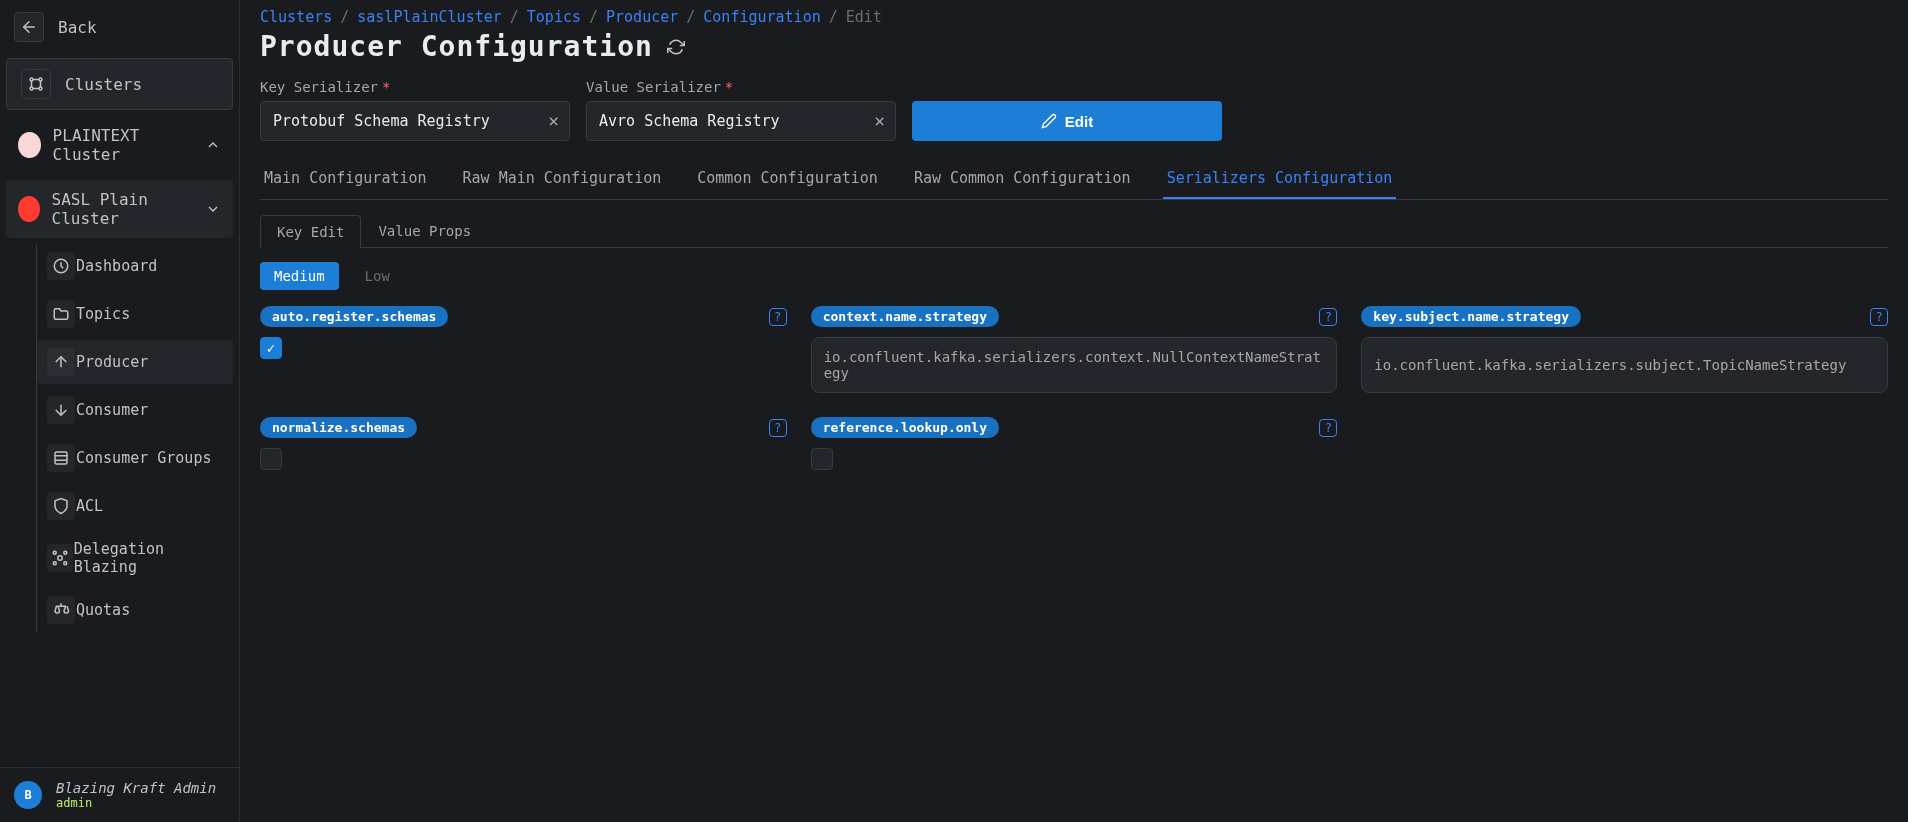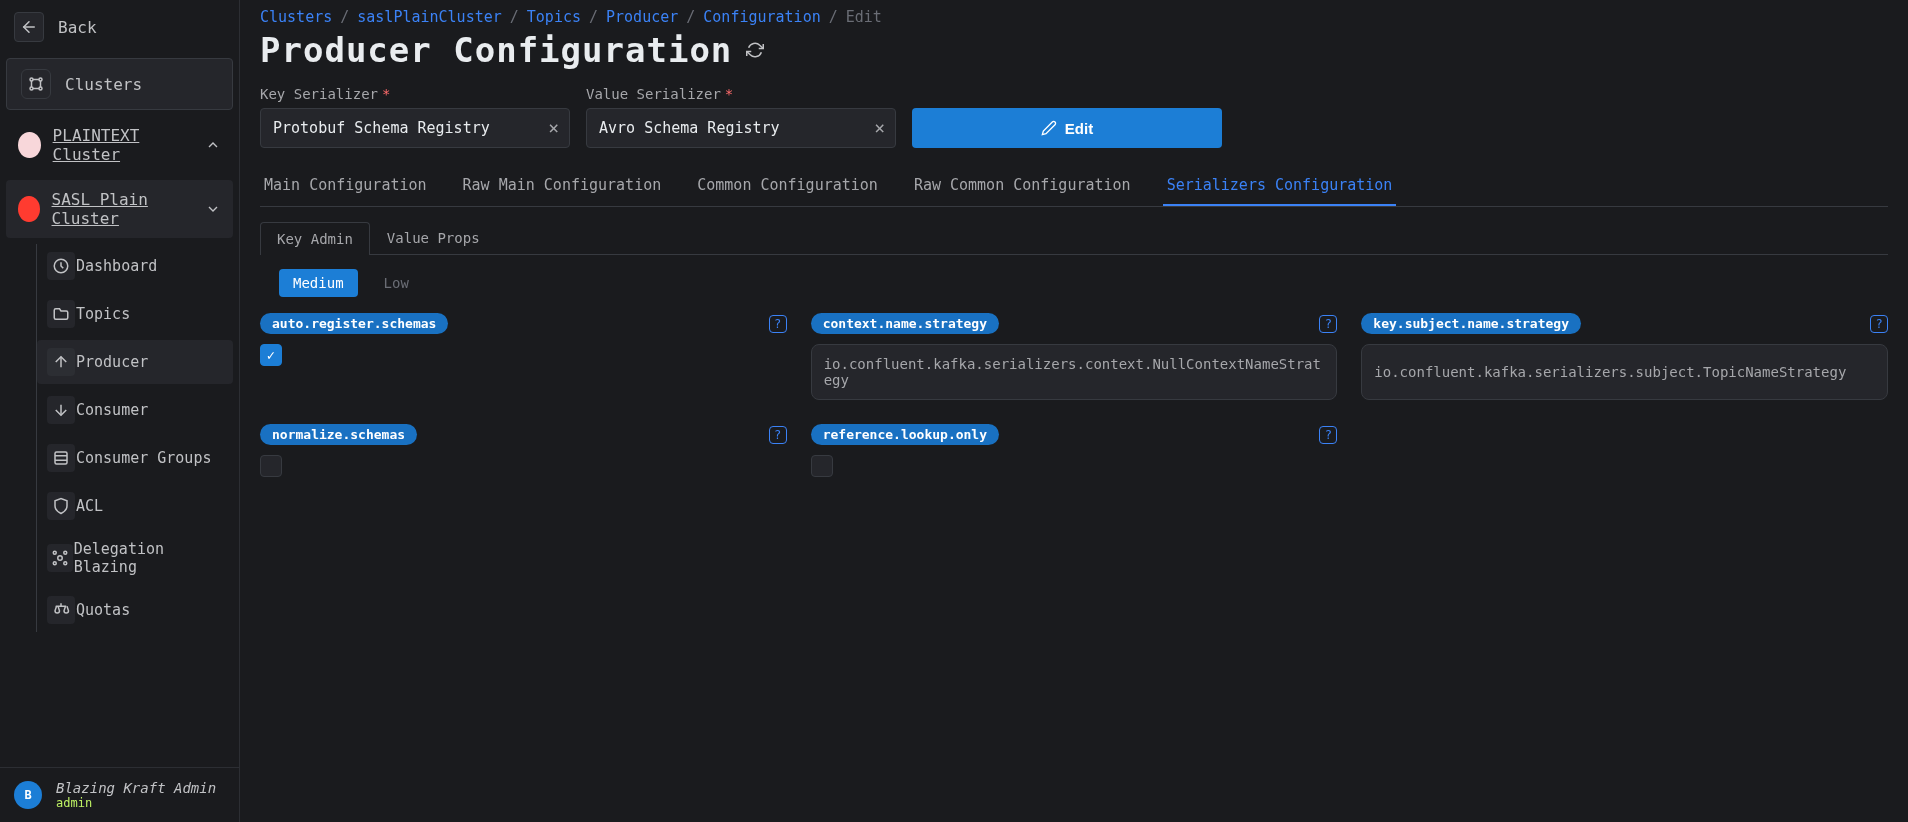--- a/index.html
+++ b/index.html
@@ -87,21 +87,20 @@
   border-radius: 4px;
   cursor: pointer;
 }
 .cluster-row.boxed {
   background: #25262b;
 }
 .cluster-row .left {
   display: flex;
   align-items: center;
   gap: 12px;
-  text-decoration: underline;
 }
 .chev {
   width: 16px;
   height: 16px;
   flex-shrink: 0;
 }
 
 .sub-items {
   margin-left: 36px;
   border-left: 1px solid #373a40;
@@ -183,21 +182,21 @@
 .crumbs .sep { color: #6a6d75; }
 .crumbs .current { color: #6a6d75; }
 
 .title-row {
   display: flex;
   align-items: center;
   gap: 14px;
   margin-bottom: 16px;
 }
 .title-row h1 {
-  font-size: 34px;
+  font-size: 28px;
   font-weight: 700;
   color: #e9ecef;
   letter-spacing: 1px;
 }
 .refresh-icon {
   width: 18px;
   height: 18px;
   cursor: pointer;
 }
 
@@ -293,21 +292,20 @@
   border-color: #373a40;
   background: #1a1b1e;
   position: relative;
   top: 1px;
 }
 
 .filter-row {
   display: flex;
   gap: 12px;
   margin-bottom: 16px;
-  margin-left: 19px;
 }
 .filter-pill {
   padding: 6px 14px;
   border-radius: 4px;
   font-size: 14px;
   cursor: pointer;
 }
 .filter-pill.active {
   background: #1c7ed6;
   color: #fff;
@@ -585,21 +583,21 @@
 
   <div class="tabs">
     <div class="tab">Main Configuration</div>
     <div class="tab">Raw Main Configuration</div>
     <div class="tab">Common Configuration</div>
     <div class="tab">Raw Common Configuration</div>
     <div class="tab active">Serializers Configuration</div>
   </div>
 
   <div class="subtabs">
-    <div class="subtab active">Key Admin</div>
+    <div class="subtab active">Key Edit</div>
     <div class="subtab">Value Props</div>
   </div>
 
   <div class="filter-row">
     <div class="filter-pill active">Medium</div>
     <div class="filter-pill inactive">Low</div>
   </div>
 
   <div class="props-grid">
 

